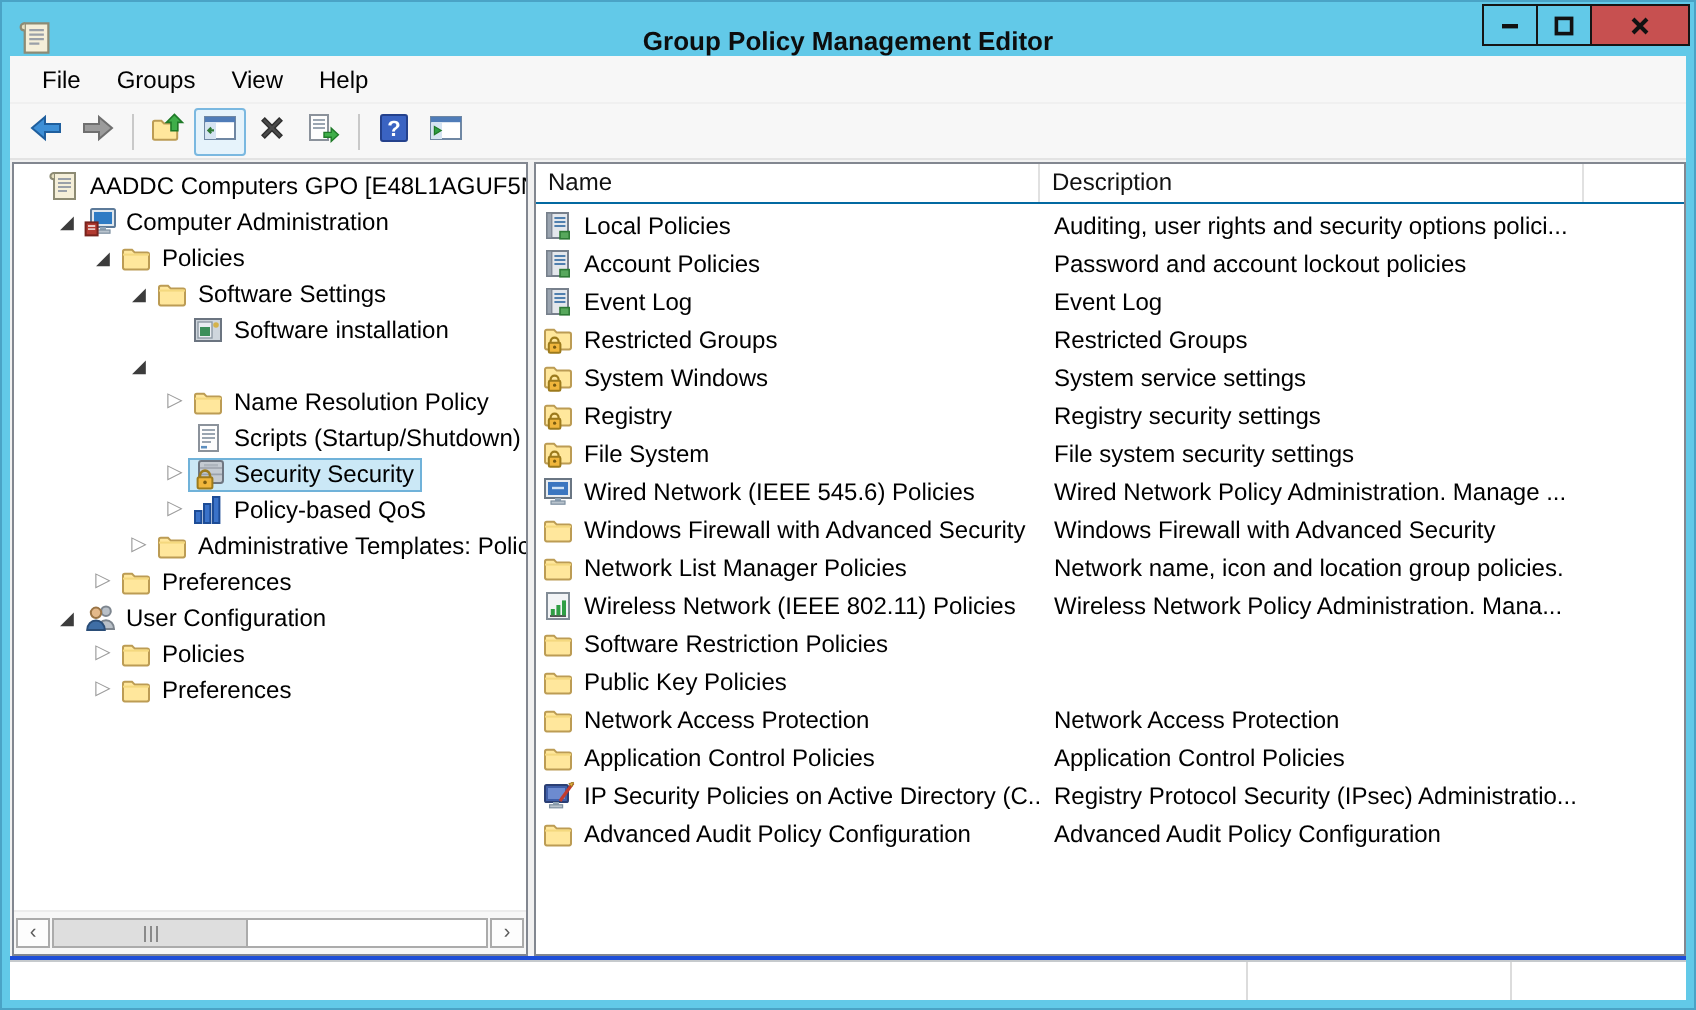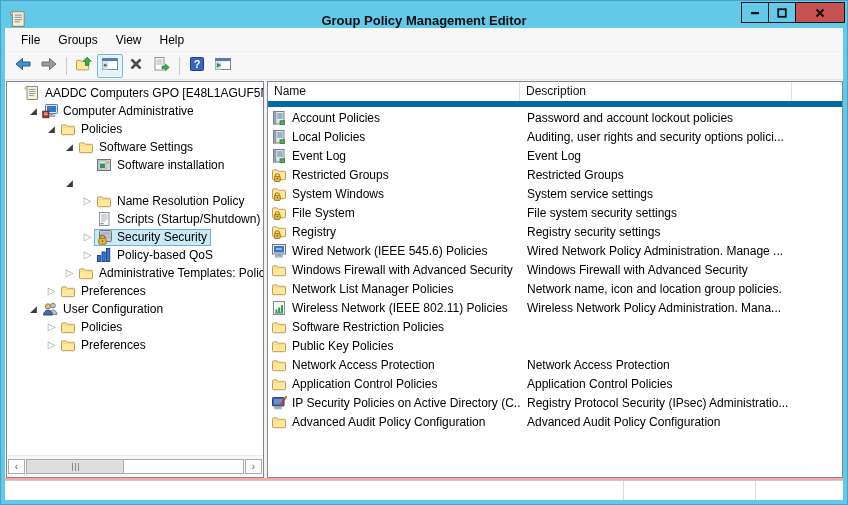--- a/index.html
+++ b/index.html
@@ -11,21 +11,21 @@
   }
   
   .titlebar{height:27px;position:relative;display:flex;align-items:flex-end;}
   .title{position:absolute;left:0;right:0;text-align:center;font-weight:700;font-size:13px;color:#0d0d0d;}
   .app-icon{margin-left:8px;z-index:1;width:18px;height:18px;}
   .controls{position:absolute;right:2px;top:1px;display:flex;border:1px solid #151515;height:19px;}
   .ctl-btn{width:26px;display:flex;align-items:center;justify-content:center;border-left:1px solid #151515;background:transparent;}
   .ctl-btn:first-child{border-left:none;}
   .ctl-close{width:48px;background:#c75050;}
   
-  .client{position:absolute;left:4px;right:4px;top:27px;bottom:4px;background:#fca5a5;display:flex;flex-direction:column;}
+  .client{position:absolute;left:4px;right:4px;top:27px;bottom:4px;background:#1d4ed8;display:flex;flex-direction:column;}
   .menubar{height:23px;background:#f7f7f7;display:flex;align-items:center;padding-left:7px;flex:none;border-bottom:1px solid #f0f0f0;}
   .menu-item{padding:3px 9px;cursor:default;}
   .toolbar{height:27px;background:#f7f7f7;display:flex;align-items:center;padding-left:5px;flex:none;border-bottom:1px solid #e3e3e3;}
   .tb-btn{width:24px;height:22px;display:flex;align-items:center;justify-content:center;border:1px solid transparent;border-radius:2px;}
   .tb-btn.toggled{border-color:#7ab8e0;background:#e6f3fb;}
   .tb-sep{width:1px;height:18px;background:#c9c9c9;margin:0 4px;flex:none;}
   
   .main{flex:1;display:flex;gap:3px;padding:1px 0 0 1px;min-height:0;background:#f1f1f1;}
   .pane{background:#fff;border:1px solid #828790;box-sizing:border-box;}
   .left-pane{width:258px;flex:none;display:flex;flex-direction:column;overflow:hidden;}
@@ -40,21 +40,21 @@
   .t-icon svg,.l-icon svg{display:block;}
   .t-label{white-space:nowrap;}
   
   .hscroll{height:19px;flex:none;display:flex;align-items:center;gap:1px;padding:1px 1px;background:#f7f7f7;border-top:1px solid #ececec;}
   .sb-btn{width:17px;height:15px;flex:none;background:#fdfdfd;border:1px solid #ababab;color:#5a5a5a;display:flex;align-items:center;justify-content:center;font-size:10px;line-height:1;box-sizing:border-box;}
   .sb-track{flex:1;height:15px;border:1px solid #ababab;background:#fff;position:relative;box-sizing:border-box;}
   .sb-thumb{position:absolute;left:0;top:0;bottom:0;width:96px;background:#dedede;border-right:1px solid #ababab;display:flex;align-items:center;justify-content:center;gap:2px;}
   .grip{width:1px;height:8px;background:#8a8a8a;}
   
   .right-pane{flex:1;display:flex;flex-direction:column;overflow:hidden;}
-  .lv-header{height:19px;flex:none;display:flex;background:#fff;border-bottom:6px solid #0369a1;}
+  .lv-header{height:19px;flex:none;display:flex;background:#fff;border-bottom:1px solid #0369a1;}
   .lv-hcell{box-sizing:border-box;border-right:1px solid #e1e1e1;padding:2px 6px;white-space:nowrap;color:#111;}
   .hc-name{width:252px;flex:none;}
   .hc-desc{width:272px;flex:none;}
   .lv-rows{flex:1;overflow:hidden;padding-top:1px;}
   .lv-row{height:19px;display:flex;align-items:center;}
   .lv-name{width:252px;flex:none;display:flex;align-items:center;padding-left:3px;box-sizing:border-box;overflow:hidden;white-space:nowrap;}
   .l-icon{width:16px;height:16px;flex:none;margin-right:5px;}
   .lv-desc{width:286px;flex:none;padding-left:7px;box-sizing:border-box;overflow:hidden;white-space:nowrap;}
   
   .statusbar{height:19px;flex:none;margin-top:2px;background:#fff;border-top:1px solid #c6cacd;display:flex;}
@@ -185,21 +185,21 @@
       <span class="t-icon">
                   <svg width="17" height="16" viewBox="0 0 17 16">
                     <rect x="3.5" y="1.5" width="12" height="9" rx="0.8" fill="#dfe7ee" stroke="#5c7a99"></rect>
                     <rect x="5" y="3" width="9" height="6" fill="#2e7bc4"></rect>
                     <rect x="8" y="10.5" width="3" height="1.6" fill="#8fa3b5"></rect>
                     <rect x="6" y="12" width="7" height="1.6" fill="#b9c4ce" stroke="#7d8fa0" stroke-width="0.6"></rect>
                     <rect x="0.8" y="8.2" width="6" height="6.5" fill="#b23a31" stroke="#78231d"></rect>
                     <path d="M2 10h3.6M2 11.6h3.6" stroke="#e8c9c5" stroke-width="0.9"></path>
                   </svg>
                 </span>
-      <span class="t-label">Computer Administrative</span>
+      <span class="t-label">Computer Administration</span>
     </span>
   </div>
             <div class="tree-row">
     <span class="indent" style="width: 36px;"></span>
     <span class="arrow">◢</span>
     <span class="t-box">
       <span class="t-icon">
                   <svg width="16" height="16" viewBox="0 0 16 16">
                     <path d="M1.5 4.8c0-.5.4-.9.9-.9h3.6l1.4 1.4h6.2c.5 0 .9.4.9.9v6.6c0 .5-.4.9-.9.9H2.4c-.5 0-.9-.4-.9-.9z" fill="#ffe79c" stroke="#bc9c54"></path>
                     <path d="M1.5 6.3h13" stroke="#f4d87e" stroke-width="1"></path>
@@ -389,37 +389,37 @@
             <div class="lv-row">
     <span class="lv-name">
       <span class="l-icon">
                   <svg width="16" height="16" viewBox="0 0 16 16">
                     <rect x="2.5" y="1.5" width="10.5" height="12.5" fill="#e3e7ec" stroke="#77808c"></rect>
                     <rect x="2.5" y="1.5" width="2.4" height="12.5" fill="#9aa4b0" stroke="#77808c" stroke-width="0.6"></rect>
                     <path d="M6.2 4h5.5M6.2 6h5.5M6.2 8h5.5" stroke="#4f7fae" stroke-width="1"></path>
                     <rect x="9" y="10.8" width="4.6" height="3.6" fill="#57a85c" stroke="#2e7a36" stroke-width="0.8"></rect>
                   </svg>
                 </span>
-      <span>Account Policies</span>
-    </span>
-    <span class="lv-desc">Password and account lockout policies</span>
+      <span>Local Policies</span>
+    </span>
+    <span class="lv-desc">Auditing, user rights and security options polici...</span>
   </div>
             <div class="lv-row">
     <span class="lv-name">
       <span class="l-icon">
                   <svg width="16" height="16" viewBox="0 0 16 16">
                     <rect x="2.5" y="1.5" width="10.5" height="12.5" fill="#e3e7ec" stroke="#77808c"></rect>
                     <rect x="2.5" y="1.5" width="2.4" height="12.5" fill="#9aa4b0" stroke="#77808c" stroke-width="0.6"></rect>
                     <path d="M6.2 4h5.5M6.2 6h5.5M6.2 8h5.5" stroke="#4f7fae" stroke-width="1"></path>
                     <rect x="9" y="10.8" width="4.6" height="3.6" fill="#57a85c" stroke="#2e7a36" stroke-width="0.8"></rect>
                   </svg>
                 </span>
-      <span>Local Policies</span>
-    </span>
-    <span class="lv-desc">Auditing, user rights and security options polici...</span>
+      <span>Account Policies</span>
+    </span>
+    <span class="lv-desc">Password and account lockout policies</span>
   </div>
             <div class="lv-row">
     <span class="lv-name">
       <span class="l-icon">
                   <svg width="16" height="16" viewBox="0 0 16 16">
                     <rect x="2.5" y="1.5" width="10.5" height="12.5" fill="#e3e7ec" stroke="#77808c"></rect>
                     <rect x="2.5" y="1.5" width="2.4" height="12.5" fill="#9aa4b0" stroke="#77808c" stroke-width="0.6"></rect>
                     <path d="M6.2 4h5.5M6.2 6h5.5M6.2 8h5.5" stroke="#4f7fae" stroke-width="1"></path>
                     <rect x="9" y="10.8" width="4.6" height="3.6" fill="#57a85c" stroke="#2e7a36" stroke-width="0.8"></rect>
                   </svg>
@@ -459,37 +459,37 @@
             <div class="lv-row">
     <span class="lv-name">
       <span class="l-icon">
                   <svg width="16" height="16" viewBox="0 0 16 16">
                     <path d="M1.5 3.8c0-.5.4-.9.9-.9h3.6l1.4 1.4h6.2c.5 0 .9.4.9.9v6.6c0 .5-.4.9-.9.9H2.4c-.5 0-.9-.4-.9-.9z" fill="#ffe79c" stroke="#bc9c54"></path>
                     <path d="M4.3 9.6v-.8a2 2 0 0 1 4 0v.8" fill="none" stroke="#9c7a1c" stroke-width="1.1"></path>
                     <rect x="3.4" y="9.4" width="5.8" height="5" rx="0.7" fill="#f0b63c" stroke="#9c7a1c"></rect>
                     <circle cx="6.3" cy="11.6" r="0.8" fill="#7a5c10"></circle>
                   </svg>
                 </span>
-      <span>File System</span>
-    </span>
-    <span class="lv-desc">File system security settings</span>
+      <span>Registry</span>
+    </span>
+    <span class="lv-desc">Registry security settings</span>
   </div>
             <div class="lv-row">
     <span class="lv-name">
       <span class="l-icon">
                   <svg width="16" height="16" viewBox="0 0 16 16">
                     <path d="M1.5 3.8c0-.5.4-.9.9-.9h3.6l1.4 1.4h6.2c.5 0 .9.4.9.9v6.6c0 .5-.4.9-.9.9H2.4c-.5 0-.9-.4-.9-.9z" fill="#ffe79c" stroke="#bc9c54"></path>
                     <path d="M4.3 9.6v-.8a2 2 0 0 1 4 0v.8" fill="none" stroke="#9c7a1c" stroke-width="1.1"></path>
                     <rect x="3.4" y="9.4" width="5.8" height="5" rx="0.7" fill="#f0b63c" stroke="#9c7a1c"></rect>
                     <circle cx="6.3" cy="11.6" r="0.8" fill="#7a5c10"></circle>
                   </svg>
                 </span>
-      <span>Registry</span>
-    </span>
-    <span class="lv-desc">Registry security settings</span>
+      <span>File System</span>
+    </span>
+    <span class="lv-desc">File system security settings</span>
   </div>
             <div class="lv-row">
     <span class="lv-name">
       <span class="l-icon">
                   <svg width="16" height="16" viewBox="0 0 16 16">
                     <rect x="1.5" y="1.5" width="13" height="9.5" fill="#e8ecf0" stroke="#6a7683"></rect>
                     <rect x="3" y="3" width="10" height="6.5" fill="#3b76c0"></rect>
                     <rect x="6.5" y="11" width="3" height="1.5" fill="#8fa3b5"></rect>
                     <rect x="4.5" y="12.5" width="7" height="1.6" fill="#b9c4ce" stroke="#7d8fa0" stroke-width="0.6"></rect>
                     <path d="M5 6h6" stroke="#cfe2f5" stroke-width="1.2"></path>

